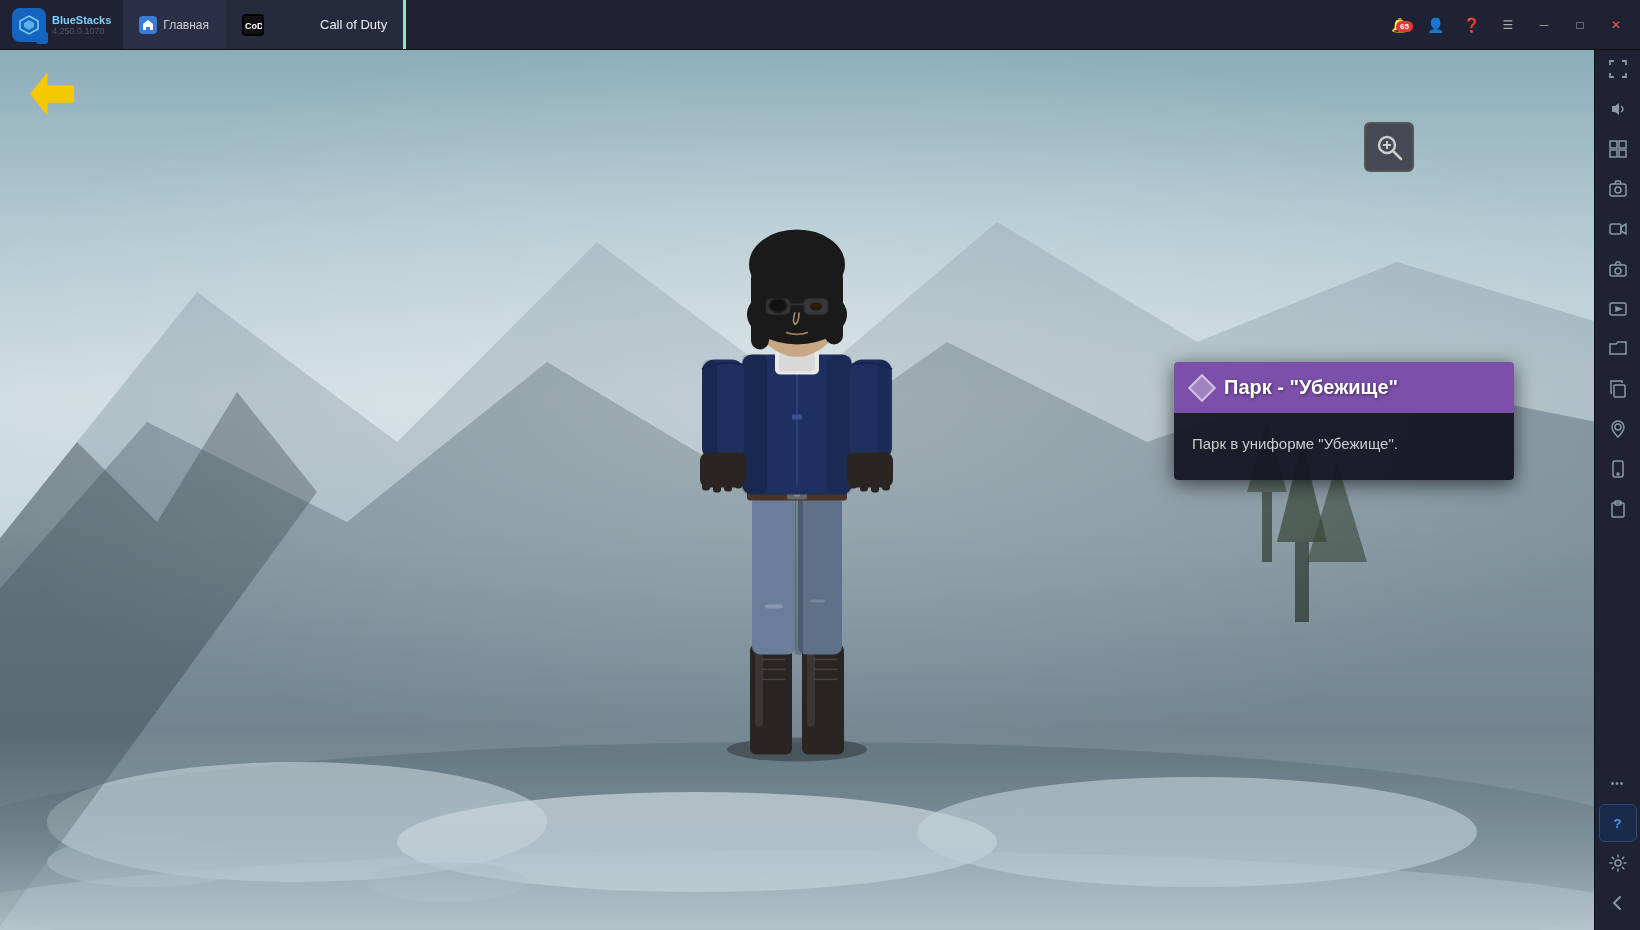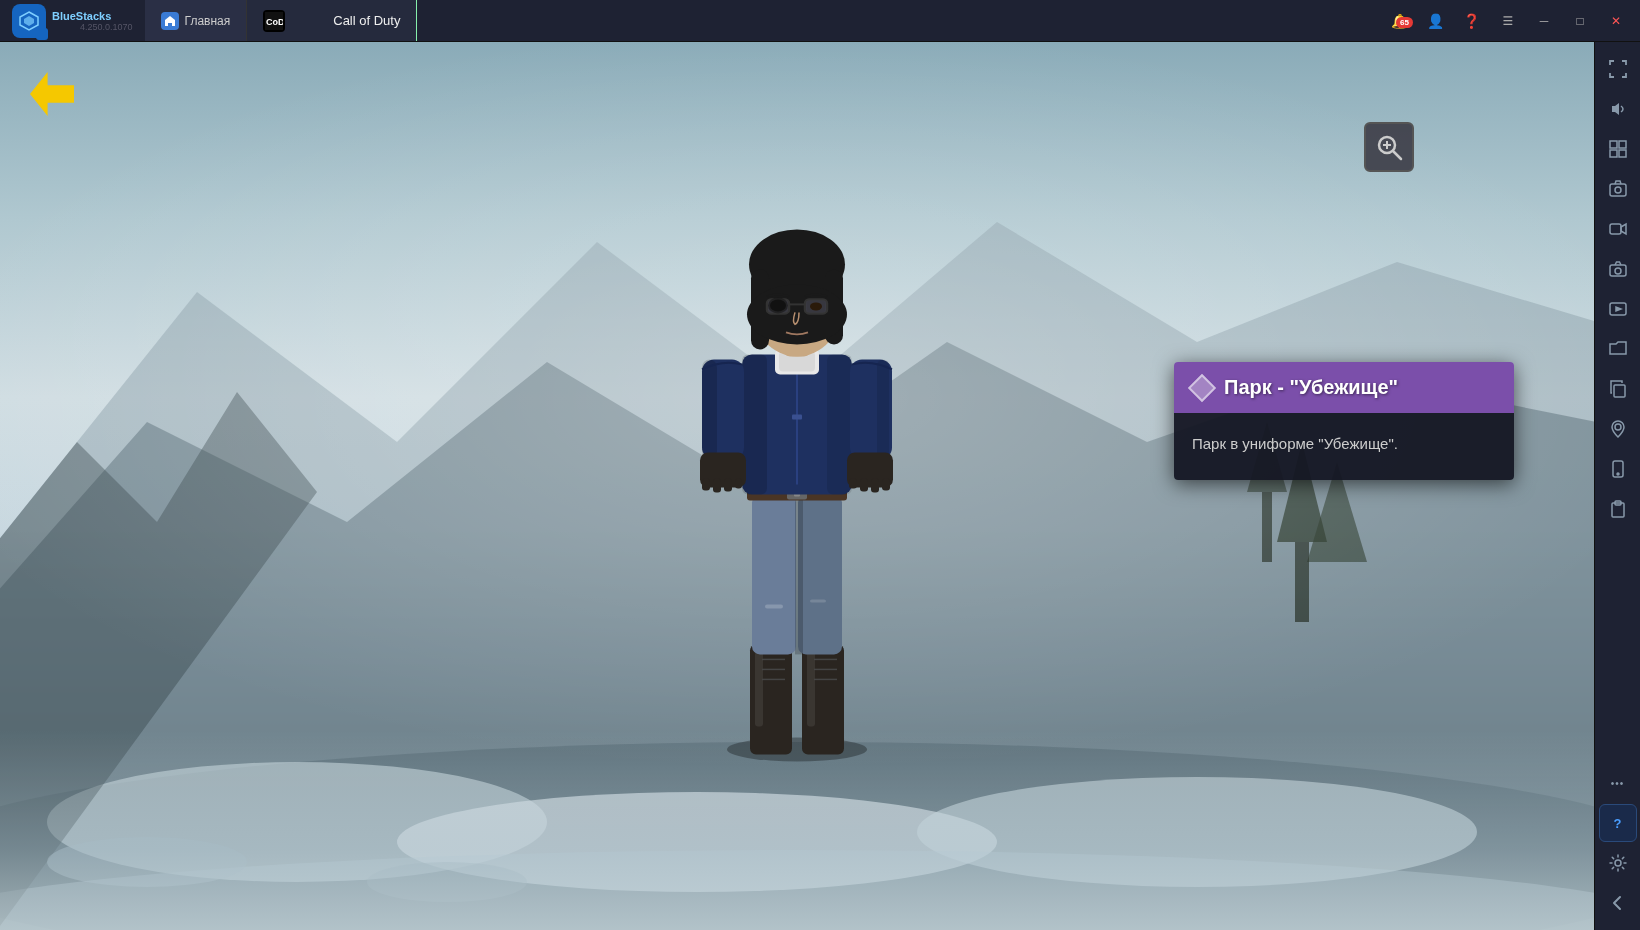--- a/index.html
+++ b/index.html
@@ -1,21 +1,21 @@
 <!DOCTYPE html>
 <html><head>
   <meta charset="utf-8">
   <style>
     * { margin: 0; padding: 0; box-sizing: border-box; }
     body { width: 1640px; height: 930px; overflow: hidden; background: #1a1a2e; font-family: 'Segoe UI', Arial, sans-serif; }
 
     
     #titlebar {
       width: 1640px;
-      height: 42px;
+      height: 50px;
       background: #1e2233;
       display: flex;
       align-items: center;
       position: relative;
       z-index: 100;
       border-bottom: 1px solid #111;
     }
     #bs-logo-area {
       display: flex;
       align-items: center;
@@ -41,21 +41,21 @@
       position: absolute;
       bottom: -2px;
       right: -2px;
       width: 12px;
       height: 12px;
       background: #1565c0;
       border-radius: 3px;
     }
     #bs-name-area { display: flex; flex-direction: column; }
     #bs-name { color: #7ecfff; font-size: 11px; font-weight: bold; }
-    #bs-version { color: #556; font-size: 9px; margin-left: 28px; }
+    #bs-version { color: #556; font-size: 9px; }
 
     #home-tab {
       display: flex;
       align-items: center;
       gap: 6px;
       padding: 0 16px;
       height: 100%;
       background: #2a2f45;
       border-right: 1px solid #333;
     }
@@ -64,25 +64,25 @@
       background: #3a7bd5;
       border-radius: 4px;
       display: flex; align-items: center; justify-content: center;
       font-size: 10px; color: white;
     }
     #home-label { color: #ccc; font-size: 12px; }
 
     #game-tab {
       display: flex;
       align-items: center;
-      gap: 8px;
+      gap: 16px;
       padding: 0 16px;
       height: 100%;
       background: #252a3d;
-      border-right: 1px solid #86efac;
+      border-right: 3px solid #86efac;
     }
     #game-icon {
       width: 22px; height: 22px;
       background: #000;
       border-radius: 4px;
       display: flex; align-items: center; justify-content: center;
       font-size: 8px; color: white; font-weight: bold;
     }
     #game-label { color: #eee; font-size: 13px; font-weight: 500; margin-left: 40px; }
 

